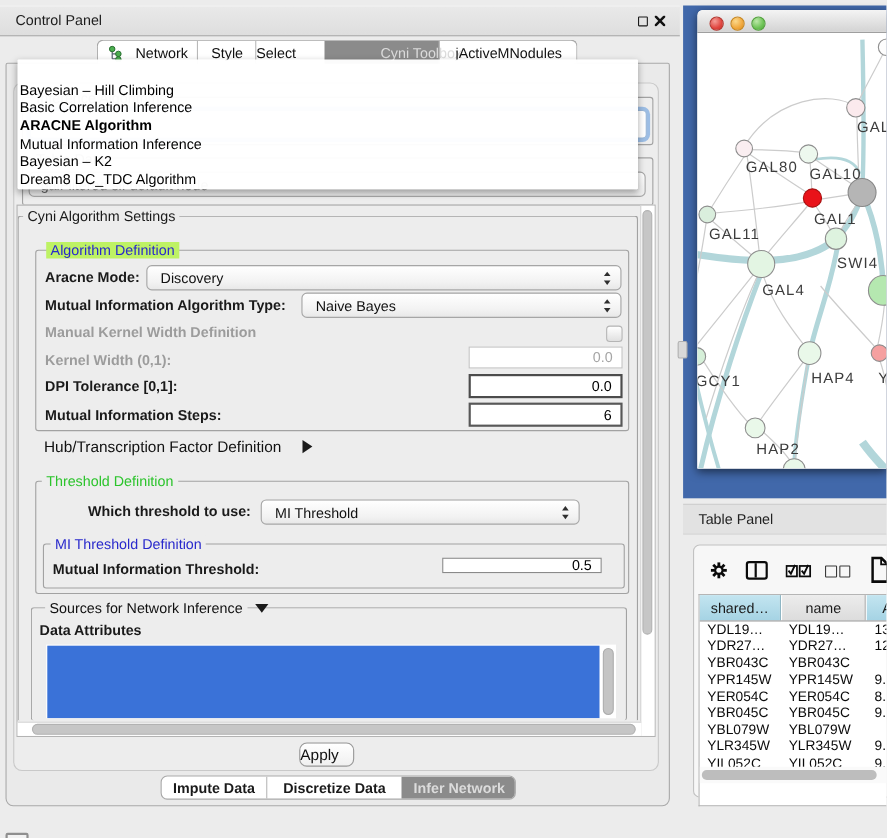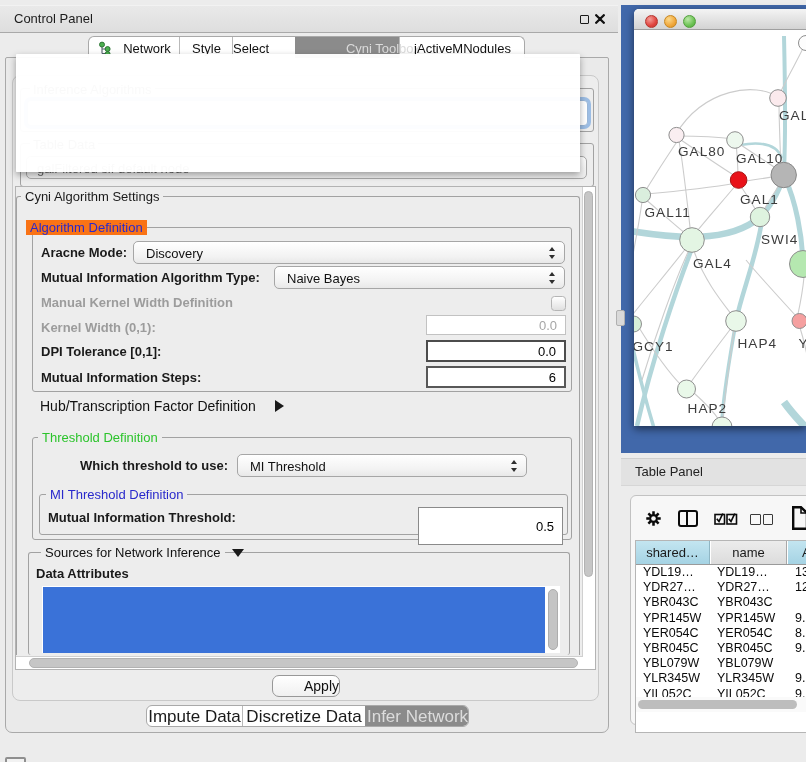--- a/index.html
+++ b/index.html
@@ -1,19 +1,19 @@
 <!DOCTYPE html>
 <html><head>
 <meta charset="utf-8">
 <style>
 * { margin:0; padding:0; box-sizing:border-box; }
 html,body { width:806px; height:762px; overflow:hidden; }
 body { background:#ececec; font-family:"Liberation Sans", sans-serif; position:relative; -webkit-font-smoothing:antialiased; }
 .abs { position:absolute; }
-.b13 { font-weight:normal; font-size:17px; color:#1a1a1a; }
+.b13 { font-weight:bold; font-size:13px; color:#1a1a1a; }
 .combo { position:absolute; background:linear-gradient(#ffffff,#f2f2f2 70%,#e8e8e8); border:1px solid #a6a6a6; border-radius:5px; font-size:13px; color:#111; }
 .combo .ctext { position:absolute; left:12px; top:50%; transform:translateY(-50%); white-space:nowrap; }
 .stepper { position:absolute; right:7px; top:50%; transform:translateY(-50%); width:9px; height:14px; }
 .stepper:before { content:""; position:absolute; left:1px; top:1px; border-left:3.2px solid transparent; border-right:3.2px solid transparent; border-bottom:4.2px solid #2e2e2e; }
 .stepper:after { content:""; position:absolute; left:1px; bottom:1px; border-left:3.2px solid transparent; border-right:3.2px solid transparent; border-top:4.2px solid #2e2e2e; }
 .group { position:absolute; border:1px solid #a2a2a2; border-radius:3px; }
 .field { position:absolute; background:#fff; font-size:13px; text-align:right; }
 .field span { position:absolute; right:8px; top:50%; transform:translateY(-50%); }
 .lbl { position:absolute; white-space:nowrap; font-size:13px; font-weight:bold; color:#1a1a1a; transform:translateY(-50%); }
 </style>
@@ -65,21 +65,21 @@
 <div class="abs" style="left:582px; top:187px; width:13px; height:482px; background:#ffffff; border-left:1px solid #d0d0d0;"></div>
 <div class="abs" style="left:584px; top:191px; width:9px; height:386px; background:#c6c6c6; border:1px solid #b2b2b2; border-radius:5px;"></div>
 
 <div class="abs" style="left:16px; top:656px; width:567px; height:13px; background:#ffffff; border-top:1px solid #d0d0d0;"></div>
 <div class="abs" style="left:29px; top:658px; width:549px; height:10px; background:#c6c6c6; border:1px solid #b2b2b2; border-radius:5px;"></div>
 
 <div class="group" style="left:16px; top:196px; width:564px; height:459px; border-bottom:none; border-radius:3px 3px 0 0;"></div>
 <div class="abs" style="left:21px; top:189px; background:#ededed; padding:0 4px; font-size:13px; color:#1a1a1a;">Cyni Algorithm Settings</div>
 
 <div class="group" style="left:32px; top:227px; width:540px; height:165px;"></div>
-<div class="abs" style="left:26px; top:220px; background:#f97316; padding:0 4px; font-size:13px; color:#2929cc;">Algorithm Definition</div>
+<div class="abs" style="left:42px; top:220px; background:#bef264; padding:0 4px; font-size:13px; color:#2929cc;">Algorithm Definition</div>
 
 <div class="lbl" style="left:41px; top:252px;">Aracne Mode:</div>
 <div class="combo" style="left:133px; top:241px; width:432px; height:23px;">
     <span class="ctext">Discovery</span>
     <span class="stepper"></span>
   </div>
 <div class="lbl" style="left:41px; top:277px;">Mutual Information Algorithm Type:</div>
 <div class="combo" style="left:274px; top:266px; width:291px; height:23px;">
     <span class="ctext">Naive Bayes</span>
     <span class="stepper"></span>
@@ -106,45 +106,46 @@
 <div class="abs" style="left:38px; top:430px; background:#ededed; padding:0 4px; font-size:13px; color:#2cc42c;">Threshold Definition</div>
 <div class="lbl" style="left:80px; top:465px;">Which threshold to use:</div>
 <div class="combo" style="left:237px; top:454px; width:290px; height:23px;">
     <span class="ctext">MI Threshold</span>
     <span class="stepper"></span>
   </div>
 
 <div class="group" style="left:39px; top:494px; width:529px; height:41px;"></div>
 <div class="abs" style="left:46px; top:487px; background:#ededed; padding:0 4px; font-size:13px; color:#2929cc;">MI Threshold Definition</div>
 <div class="lbl" style="left:48px; top:517px;">Mutual Information Threshold:</div>
-<div class="field" style="left:418px; top:507px; width:145px; height:38px; border:1px solid #8a8a8a;">
+<div class="field" style="left:402px; top:507px; width:145px; height:14px; border:1px solid #8a8a8a;">
     <span style="color:#000;">0.5</span>
   </div>
 
 <div class="group" style="left:28px; top:552px; width:542px; height:103px; border-bottom:none;"></div>
 <div class="abs" style="left:41px; top:545px; background:#ededed; padding:0 4px; font-size:13px; color:#111;">Sources for Network Inference</div>
 <div class="abs" style="left:232px; top:549px; width:0; height:0; border-left:6px solid transparent; border-right:6px solid transparent; border-top:8px solid #1a1a1a;"></div>
 <div class="lbl" style="left:36px; top:573px;">Data Attributes</div>
 
 <div class="abs" style="left:42px; top:586px; width:518px; height:67px; background:#fff; overflow:hidden;">
   <div class="abs" style="left:1px; top:1px; width:502px; height:66px; background:#3a72d8;"></div>
   <div class="abs" style="left:506px; top:3px; width:10px; height:61px; background:#c4c4c4; border:1px solid #adadad; border-radius:5px;"></div>
 </div>
 
-<div class="abs" style="left:272px; top:675px; width:68px; height:22px; background:linear-gradient(#ffffff,#f0f0f0); border:1.5px solid #989898; border-radius:7px; text-align:right; font-size:14px; color:#111; line-height:20px;">Apply</div>
+<div class="abs" style="left:272px; top:675px; width:50px; height:22px; background:linear-gradient(#ffffff,#f0f0f0); border:1.5px solid #989898; border-radius:7px; text-align:left; font-size:14px; color:#111; line-height:20px;">Apply</div>
 
 <div class="abs" style="left:146px; top:705px; width:323px; height:22px; background:#fff; border:1px solid #a9a9a9; border-radius:6px; overflow:hidden;">
   <div class="abs" style="left:0; top:0; width:96px; height:22px; border-right:1px solid #b9b9b9; text-align:center; line-height:21px;"><span class="b13" style="line-height:21px;">Impute Data</span></div>
   <div class="abs" style="left:96px; top:0; width:122px; height:22px; text-align:center;"><span class="b13" style="line-height:21px;">Discretize Data</span></div>
   <div class="abs" style="left:218px; top:0; width:105px; height:22px; background:#8b8b8b; text-align:center;"><span class="b13" style="color:#dcdcdc; line-height:21px;">Infer Network</span></div>
 </div>
 
 <div class="abs" style="left:5px; top:757px; width:21px; height:10px; background:#f2f2f2; border:2px solid #8f8f8f; border-radius:2px;"></div>
 
 <div class="abs" style="left:16px; top:54px; width:564px; height:118px; background:rgba(255,255,255,0.97); box-shadow:0 3px 7px rgba(0,0,0,0.35); border-radius:1px;">
+  <div class="abs" style="left:2px; top:20px; font-size:13px; color:#000; line-height:16.2px; white-space:nowrap;">Bayesian – Hill Climbing<br>Basic Correlation Inference<br><b>ARACNE Algorithm</b><br>Mutual Information Inference<br>Bayesian – K2<br>Dream8 DC_TDC Algorithm</div>
 </div>
 
 <div class="abs" style="left:621px; top:5px; width:185px; height:448px; background:#4168aa;"></div>
 
 <div class="abs" style="left:616px; top:310px; width:9px; height:16px; background:#d9d9d9; border:1px solid #b0b0b0; border-radius:2px;"></div>
 
 <div class="abs" style="left:634px; top:9px; width:172px; height:417px; background:#fff; border-radius:5px 0 0 0; box-shadow:0 3px 9px rgba(0,0,0,0.55);"></div>
 <div class="abs" style="left:634px; top:9px; width:172px; height:21px; background:linear-gradient(#f4f4f4,#d3d3d3); border-bottom:1px solid #9f9f9f; border-radius:5px 0 0 0;"></div>
 <div class="abs" style="left:645px; top:15px; width:13px; height:13px; border-radius:50%; background:radial-gradient(circle at 35% 30%, #f49d97, #e0443e 60%, #c03631); border:0.5px solid #b5362f;"></div>
 <div class="abs" style="left:664px; top:15px; width:13px; height:13px; border-radius:50%; background:radial-gradient(circle at 35% 30%, #fbd98b, #f0a73c 60%, #d58d22); border:0.5px solid #c8871f;"></div>

